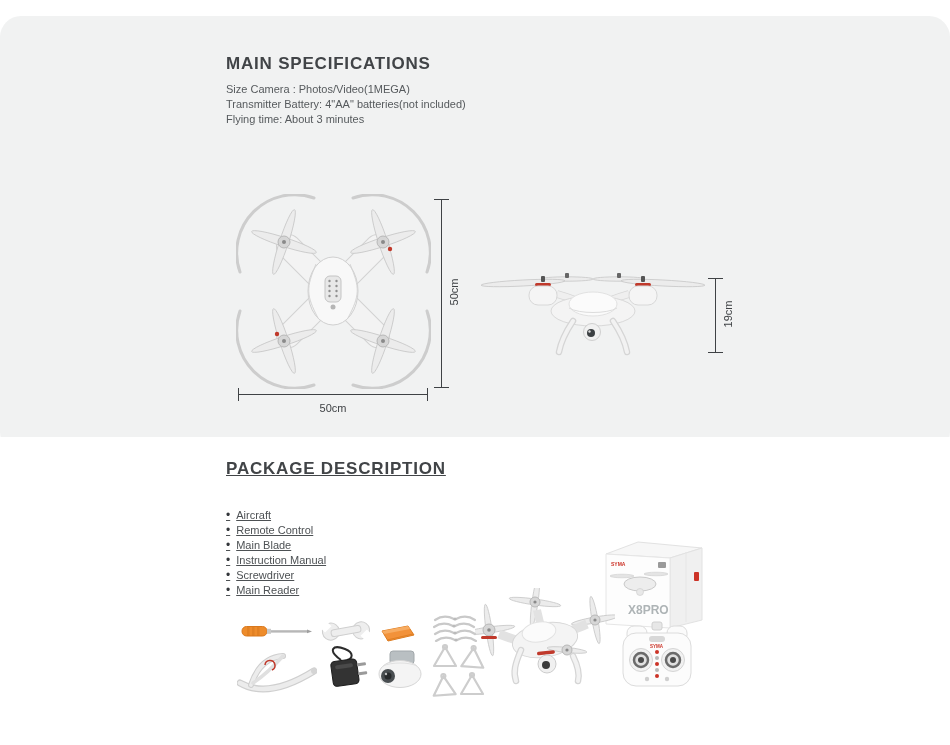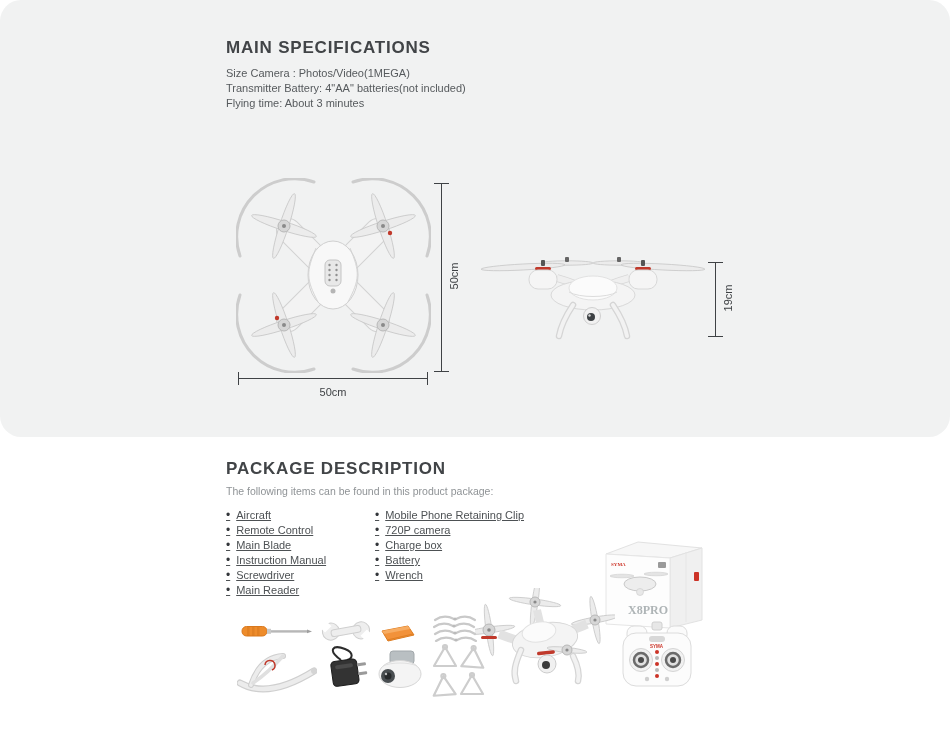--- a/index.html
+++ b/index.html
@@ -1,21 +1,21 @@
 <!DOCTYPE html>
 <html><head>
 <meta charset="utf-8">
 <style>
   * { margin:0; padding:0; box-sizing:border-box; }
   html,body { background:#ffffff; }
   body { font-family:"Liberation Sans","DejaVu Sans",sans-serif; }
   .page { position:relative; width:950px; height:745px; margin:0 auto; background:#ffffff; overflow:hidden; }
 
   
-  .specs-section { position:absolute; left:0; top:0; width:950px; height:437px; background:#f1f2f2;border-radius:21px; }
+  .specs-section { position:absolute; left:0; top:16px; width:950px; height:437px; background:#f1f2f2;border-radius:21px; }
   .section-title { position:absolute; font-size:17px; font-weight:600; letter-spacing:.8px; color:#414447; }
   .specs-section .section-title { left:226px; top:38px; }
 
   .spec-col { position:absolute; top:66px; }
   .spec-col.left { left:226px; width:202px; }
   .spec-col.right { left:427px; width:180px; }
   .spec-row { font-size:11px; color:#565a5d; line-height:15px; height:15px; white-space:nowrap; }
 
   
   .diagram { position:absolute; left:0; top:160px; width:950px; height:260px; }
@@ -24,21 +24,21 @@
   .drone-side { left:479px; top:87px; width:228px; height:95px; }
 
   .dim { position:absolute; background:#3f4245; }
   .dim-v { width:1px; }
   .dim-h { height:1px; }
   .dim-label { position:absolute; font-size:11px; color:#3f4245; white-space:nowrap; }
   .dim-label.vert { transform:rotate(-90deg); transform-origin:center center; width:34px; text-align:center; }
 
   
   .package-section { position:absolute; left:0; top:437px; width:950px; height:308px; background:#ffffff; }
-  .package-section .section-title { left:226px; top:22px; }
+  .package-section .section-title { left:226px; top:22px;text-decoration:underline; }
   .package-subtitle { position:absolute; left:226px; top:48px; font-size:10.5px; color:#8f9396; }
 
   .pkg-list { position:absolute; top:71px; list-style:none; }
   .pkg-list.left { left:226px; }
   .pkg-list.right { left:375px; }
   .pkg-list li { font-size:11px; color:#4d5154; line-height:15px; height:15px; white-space:nowrap;text-decoration:underline; }
   .pkg-list li::before { content:"\2022"; color:#33363a; margin-right:6px; font-size:12px; }
 
   
   .montage { position:absolute; left:225px; top:93px; width:500px; height:190px; }
@@ -167,41 +167,33 @@
 
       <div class="dim dim-v" style="left:715px; top:102px; height:75px;"></div>
       <div class="dim dim-h" style="left:708px; top:102px; width:15px;"></div>
       <div class="dim dim-h" style="left:708px; top:176px; width:15px;"></div>
       <div class="dim-label vert" style="left:711px; top:132px;">19cm</div>
     </div>
   </section>
 
   <section class="package-section">
     <h2 class="section-title">PACKAGE DESCRIPTION</h2>
-    <p class="package-subtitle">The following items can be found in this product package:</p>
 
     <ul class="pkg-list left">
       <li>Aircraft</li>
       <li>Remote Control</li>
       <li>Main Blade</li>
       <li>Instruction Manual</li>
       <li>Screwdriver</li>
       <li>Main Reader</li>
     </ul>
-    <ul class="pkg-list right">
-      <li>Mobile Phone Retaining Clip</li>
-      <li>720P camera</li>
-      <li>Charge box</li>
-      <li>Battery</li>
-      <li>Wrench</li>
-    </ul>
 
     <div class="montage">
 
-      <div class="item" style="left:373px; top:2px;font-family:Liberation Serif, serif;">
+      <div class="item" style="left:373px; top:2px;">
         <svg viewBox="0 0 112 100" width="112" height="100">
           <polygon points="8,22 40,10 104,16 72,26" fill="#f7f7f7" stroke="#e2e2e2"></polygon>
           <polygon points="72,26 104,16 104,88 72,96" fill="#f0f0f0" stroke="#e2e2e2"></polygon>
           <polygon points="8,22 72,26 72,96 8,92" fill="#fdfdfd" stroke="#e6e6e6"></polygon>
           <text x="13" y="34" font-size="5" font-weight="bold" fill="#cc3327">SYMA</text>
           <ellipse cx="42" cy="52" rx="16" ry="7" fill="#ededed" stroke="#c9c9c9"></ellipse>
           <ellipse cx="24" cy="44" rx="12" ry="1.8" fill="#e4e4e4" stroke="#cccccc" stroke-width=".6"></ellipse>
           <ellipse cx="58" cy="42" rx="12" ry="1.8" fill="#e4e4e4" stroke="#cccccc" stroke-width=".6"></ellipse>
           <circle cx="42" cy="60" r="3.5" fill="#e8e8e8" stroke="#c9c9c9" stroke-width=".6"></circle>
           <rect x="60" y="30" width="8" height="6" rx="1" fill="#9a9a9a"></rect>

